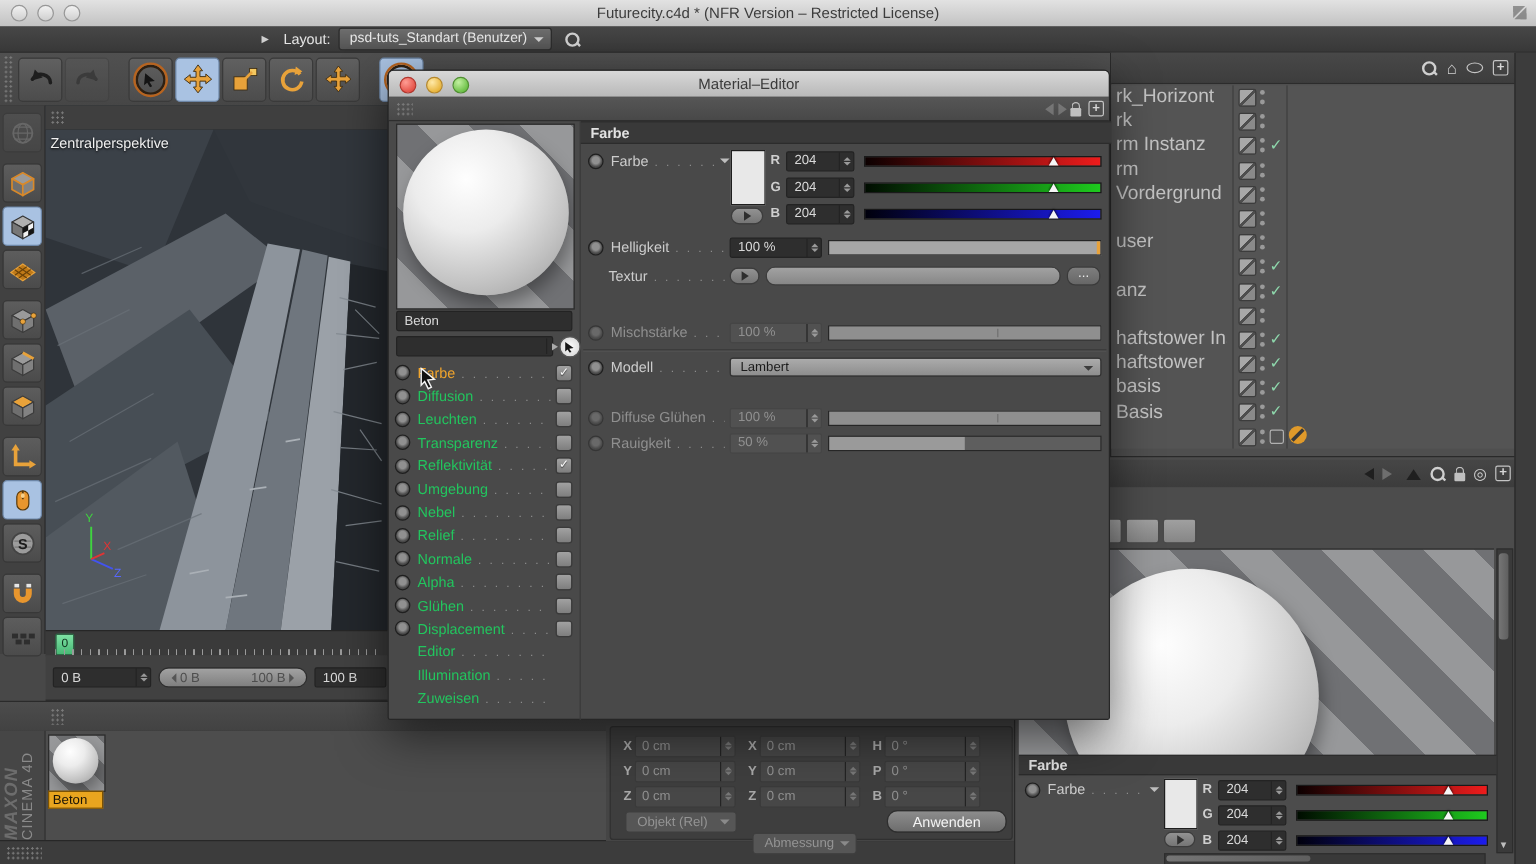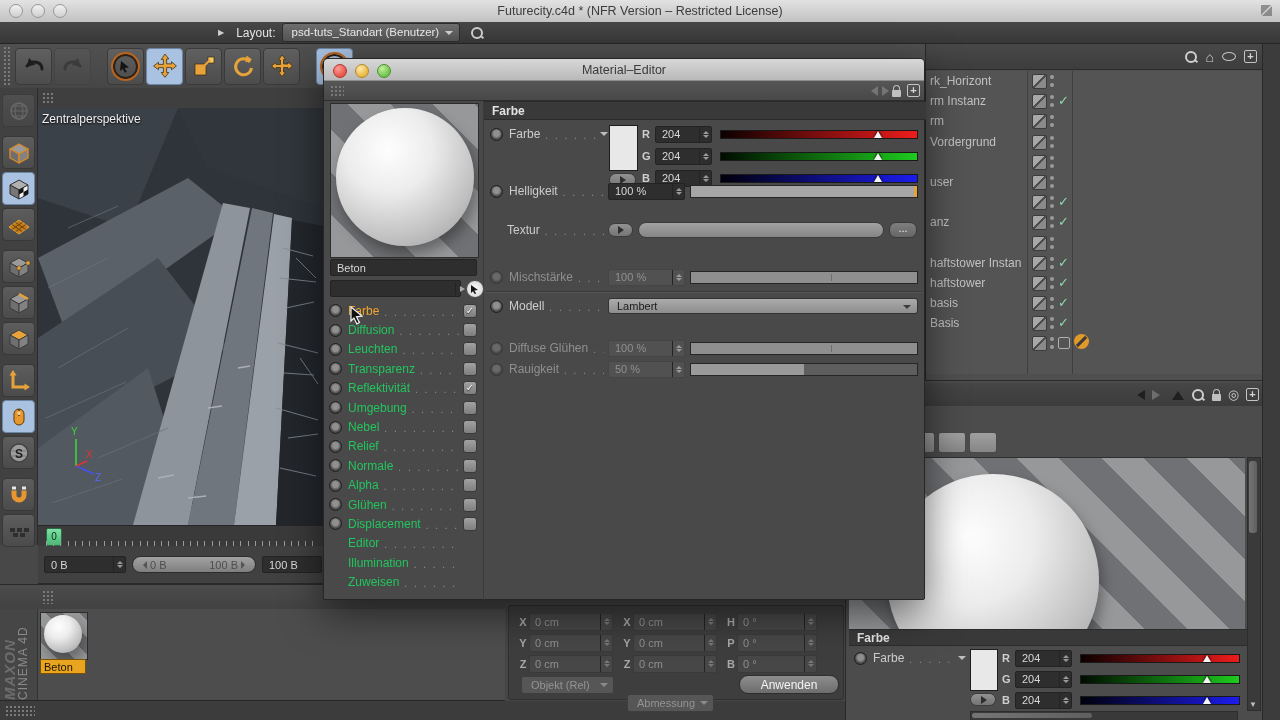--- a/index.html
+++ b/index.html
@@ -100,21 +100,21 @@
   .ddbtn:after{content:"";position:absolute;right:5px;top:6px;border:4px solid transparent;border-top-color:#8a8a8a;}
   .applybtn{height:17px;border-radius:9px;background:linear-gradient(#8d8d8d,#6d6d6d);border:1px solid #2e2e2e;color:#f4f4f4;
             font-size:12px;display:flex;align-items:center;justify-content:center;}
   
   .objpanel{left:925px;top:44px;width:337px;height:336px;background:#4f4f4f;border-left:1px solid #2a2a2a;}
   .pmenu{position:absolute;left:0;top:0;width:337px;height:26px;background:linear-gradient(#484848,#3d3d3d);border-bottom:1px solid #2c2c2c;display:flex;align-items:center;padding-left:6px;box-sizing:border-box;}
   .pmenu .menu-item{font-size:11.5px;padding:0 5.5px;}
   .objlist{position:absolute;left:0;top:27px;width:337px;height:303px;background:#545454;overflow:hidden;}
   .colline{position:absolute;top:0;bottom:0;width:1px;background:#3e3e3e;}
   .orow{position:relative;height:20.2px;display:flex;align-items:center;}
-  .orow .nm{position:absolute;left:4px;width:92px;overflow:hidden;white-space:nowrap;color:#c2c2c2;font-size:12px;}
+  .orow .nm{position:absolute;left:4px;width:92px;overflow:hidden;white-space:nowrap;color:#c2c2c2;font-size:16px;}
   .slashicon{position:absolute;left:106px;top:3px;width:13px;height:13px;border-radius:2px;
              background:linear-gradient(135deg,#a8a8a8 44%,#4e4e4e 44%,#4e4e4e 56%,#8a8a8a 56%);border:1px solid #3c3c3c;}
   .vdots{position:absolute;left:124px;top:4px;width:4px;height:4px;border-radius:50%;background:#9a9a9a;box-shadow:0 8px 0 #9a9a9a;}
   .ocheck{position:absolute;left:132px;top:2px;color:#8fd9ad;font-size:13px;display:none;}
   .orow.chk .ocheck{display:block;}
   .oexpand,.oproh{display:none;}
   .orow.proh .oexpand{display:block;position:absolute;left:132px;top:4px;width:10px;height:10px;border:1px solid #b0b0b0;border-radius:2px;}
   .orow.proh .oexpand:before{content:"";position:absolute;left:4px;top:1px;width:2px;height:8px;background:#545454;}
   .orow.proh .oexpand:after{content:"";position:absolute;left:1px;top:4px;width:8px;height:2px;background:#545454;}
   .orow.proh .oproh{display:block;position:absolute;left:148px;top:1px;width:15px;height:15px;border-radius:50%;background:#e09a2a;}
@@ -608,20 +608,26 @@
     </div>
     <div class="objlist">
       <div class="colline" style="left:101px;"></div>
       <div class="colline" style="left:146px;"></div>
       <div class="orow">
           <span class="nm">rk_Horizont</span>
           <span class="slashicon"></span>
           <span class="vdots"></span>
 
         </div>
+        <div class="orow">
+          <span class="nm">rk</span>
+          <span class="slashicon"></span>
+          <span class="vdots"></span>
+
+        </div>
         <div class="orow chk">
           <span class="nm">rm Instanz</span>
           <span class="slashicon"></span>
           <span class="vdots"></span>
           <span class="ocheck">✓</span>
 
         </div>
         <div class="orow">
           <span class="nm">rm</span>
           <span class="slashicon"></span>
@@ -966,21 +972,21 @@
             <div class="field">
               <span>204</span>
               <span class="spin"></span>
             </div>
             <div class="grad" style="width:196px;">
               <span class="tri"></span>
             </div>
           </div>
       </div>
 
-      <div class="mrow" style="top:81px;width:430px;">
+      <div class="mrow" style="top:96px;width:430px;">
         <div class="mlabel">
           <span class="radio"></span>
           <span class="lbl">Helligkeit</span>
           <span class="leader"></span>
         </div>
         <div class="field" style="width:77px;margin-right:5px;">
             <span>100 %</span>
             <span class="spin"></span>
           </div>
         <div class="slider" style="width:228px;">

